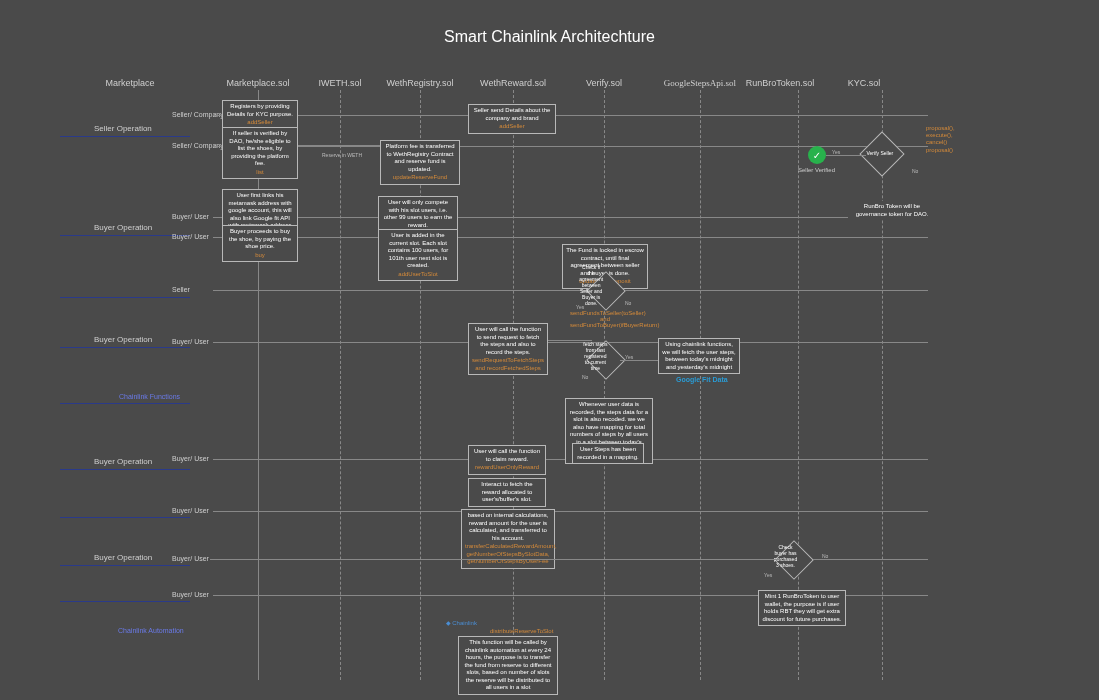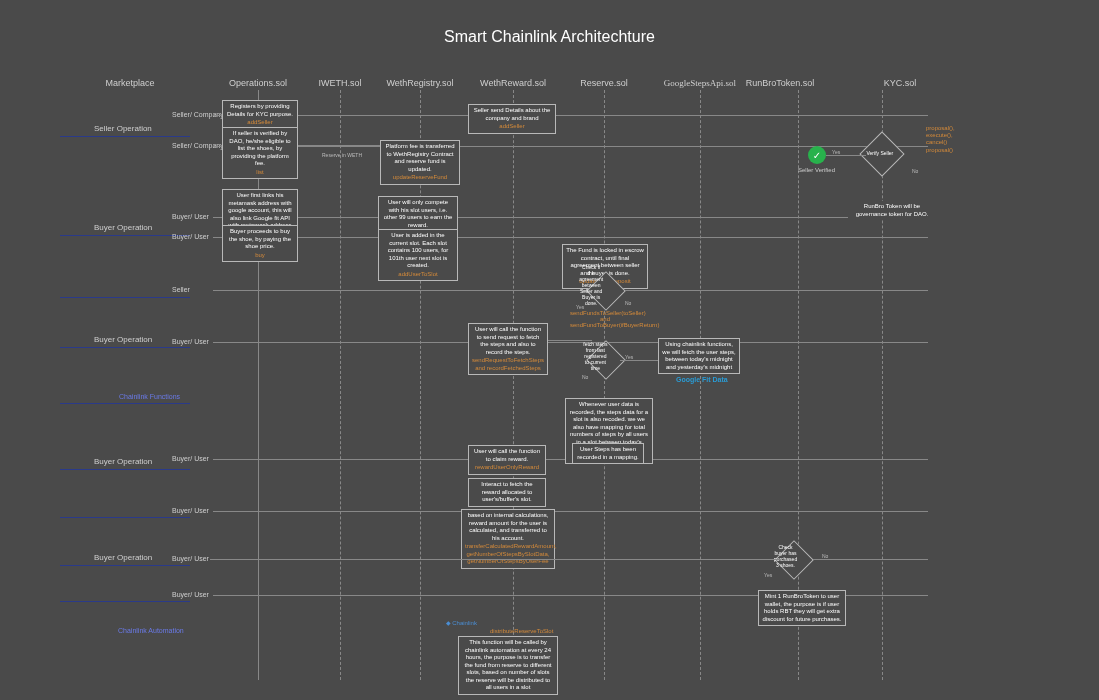--- a/index.html
+++ b/index.html
@@ -64,35 +64,35 @@
 .hseg { position:absolute; height:1px; background:#888; }
 .tlabel { position:absolute; font-size:5px; color:#bbb; }
 </style>
 </head>
 <body>
 
 <div class="title">Smart Chainlink Architechture</div>
 
 <div id="cols">
     <div class="col-header" style="left: 130px;">Marketplace</div>
-    <div class="col-header" style="left: 258px;">Operations.sol</div>
+    <div class="col-header" style="left: 258px;">Marketplace.sol</div>
     <div class="vline" style="left: 258px; top: 90px; height: 590px;"></div>
     <div class="col-header" style="left: 340px;">IWETH.sol</div>
     <div class="vline-dashed" style="left: 340px; top: 90px; height: 590px;"></div>
     <div class="col-header" style="left: 420px;">WethRegistry.sol</div>
     <div class="vline-dashed" style="left: 420px; top: 90px; height: 590px;"></div>
     <div class="col-header" style="left: 513px;">WethReward.sol</div>
     <div class="vline-dashed" style="left: 513px; top: 90px; height: 590px;"></div>
-    <div class="col-header" style="left: 604px;">Reserve.sol</div>
+    <div class="col-header" style="left: 604px;">Verify.sol</div>
     <div class="vline-dashed" style="left: 604px; top: 90px; height: 590px;"></div>
     <div class="col-header" style="left: 700px; font-family: Liberation Serif, serif;">GoogleStepsApi.sol</div>
     <div class="vline-dashed" style="left: 700px; top: 90px; height: 590px;"></div>
     <div class="col-header" style="left: 780px;">RunBroToken.sol</div>
     <div class="vline-dashed" style="left: 798px; top: 90px; height: 590px;"></div>
-    <div class="col-header" style="left: 900px;">KYC.sol</div>
+    <div class="col-header" style="left: 864px;">KYC.sol</div>
     <div class="vline-dashed" style="left: 882px; top: 90px; height: 590px;"></div>
   </div>
 
 <div id="rows">
     <div class="row-label" style="top: 124px;">Seller Operation</div>
     <div class="row-line" style="top: 136px;"></div>
     <div class="actor" style="left: 172px; top: 111px;">Seller/ Company</div>
     <div class="actor-line" style="left: 213px; top: 115px; width: 715px;"></div>
     <div class="actor" style="left: 172px; top: 142px;">Seller/ Company</div>
     <div class="actor-line" style="left: 213px; top: 146px; width: 715px;"></div>

